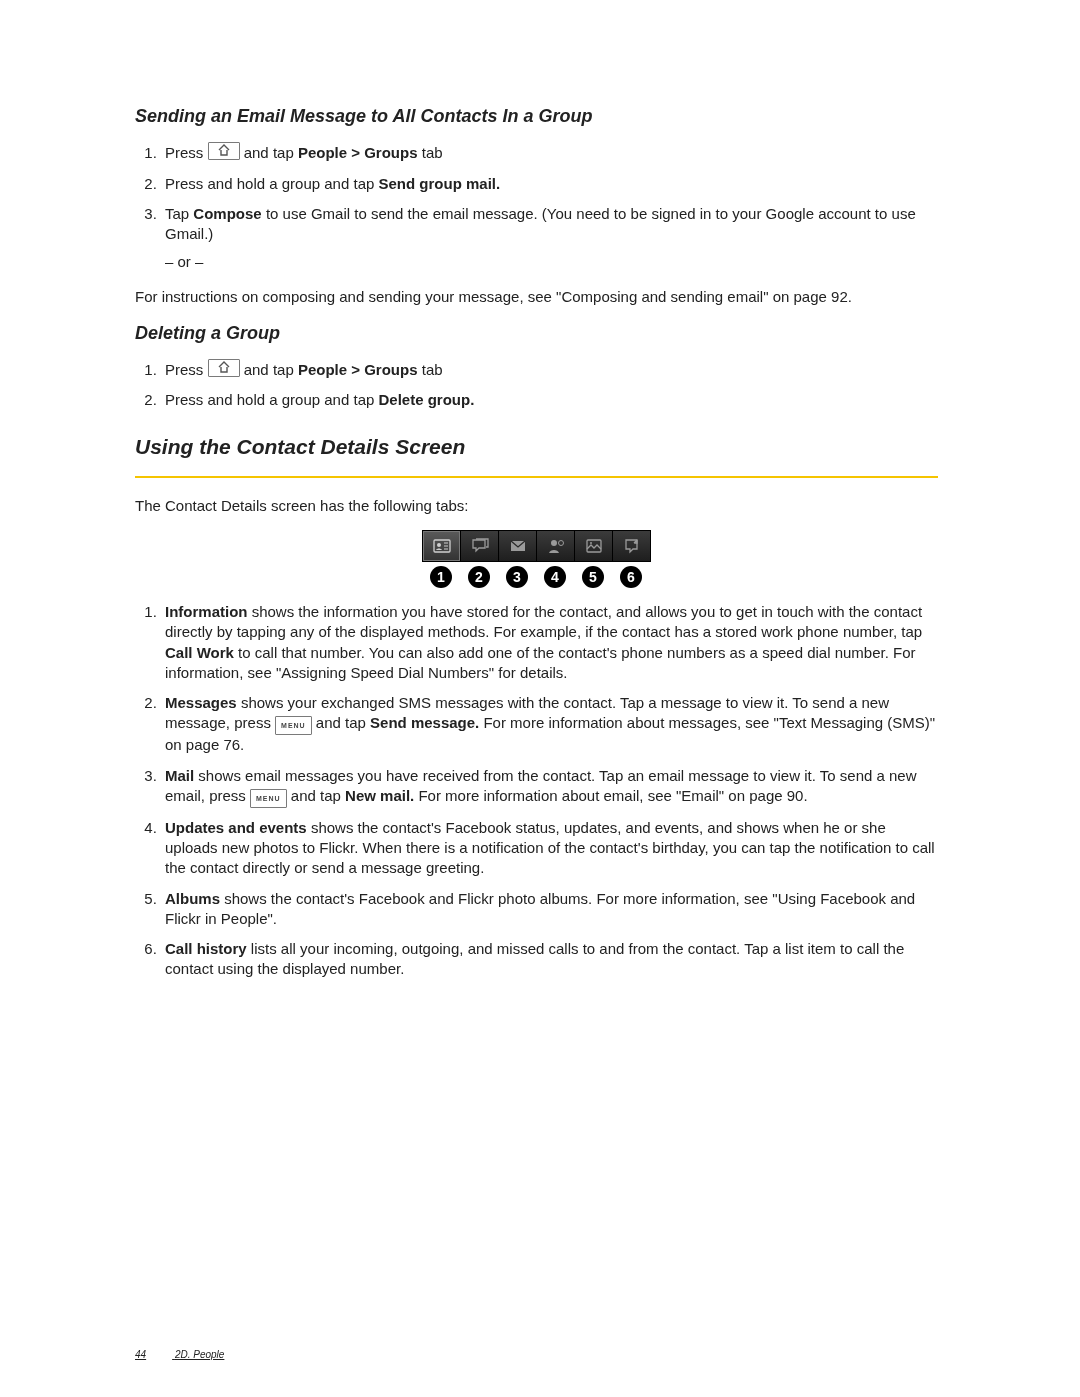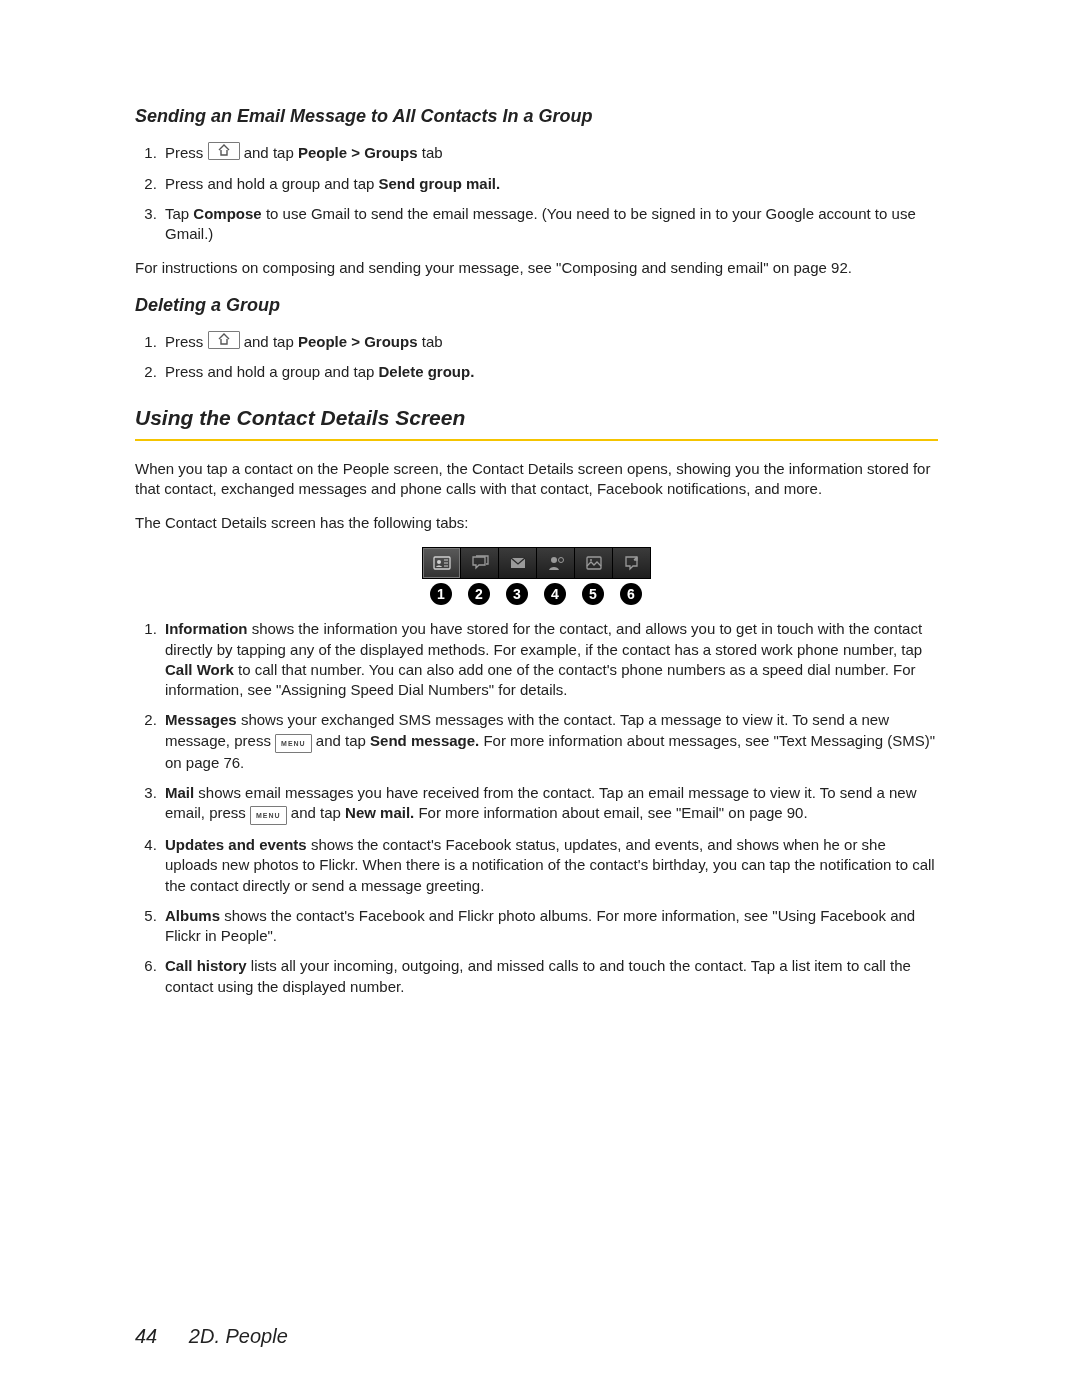--- a/index.html
+++ b/index.html
@@ -21,21 +21,21 @@
   .h2 {
     font-style: italic;
     font-weight: bold;
     font-size: 18px;
     margin: 0 0 14px 0;
   }
   .h1 {
     font-style: italic;
     font-weight: bold;
     font-size: 21px;
-    margin: 22px 0 6px 0;
+    margin: 22px 0 15px 0;
   }
   .yellow-rule {
     border: none;
     border-top: 2px solid #f5c400;
     margin: 4px 0 18px 0;
   }
   ol.steps, ol.tabs {
     margin: 0;
     padding: 0 0 0 26px;
   }
@@ -116,24 +116,25 @@
     color: #fff;
     font-weight: bold;
     font-size: 14px;
     display: flex;
     align-items: center;
     justify-content: center;
   }
 
   .footer {
     position: absolute;
-    bottom: 47px;
+    bottom: 36px;
     left: 135px;
     font-style: italic;
-    font-size: 20px;
+    font-size: 10px;
+    text-decoration: underline;
   }
   .footer .pn { font-weight: normal; margin-right: 26px; }
 </style>
 </head>
 <body>
 
 <div class="page">
 
   <h3 class="h2">Sending an Email Message to All Contacts In a Group</h3>
   <ol class="steps">
@@ -151,20 +152,21 @@
       <span> tab</span>
     </li>
     <li>
       <span>Press and hold a group and tap </span>
       <span class="bi">Send group mail.</span>
     </li>
     <li>
       <span>Tap </span>
       <span class="bi">Compose</span>
       <span> to use Gmail to send the email message. (You need to be signed in to your Google account to use Gmail.)</span>
+      <div class="sub">– or –</div>
     </li>
   </ol>
   <div class="para">For instructions on composing and sending your message, see "Composing and sending email" on page 92.</div>
 
   <h3 class="h2" style="margin-top:12px">Deleting a Group</h3>
   <ol class="steps">
     <li>
       <span>Press </span>
       <span class="btn-key home-key">
         <svg width="14" height="14" viewBox="0 0 14 14">
@@ -178,21 +180,20 @@
       <span> tab</span>
     </li>
     <li>
       <span>Press and hold a group and tap </span>
       <span class="bi">Delete group.</span>
     </li>
   </ol>
 
   <h2 class="h1">Using the Contact Details Screen</h2>
   <hr class="yellow-rule">
-  <div class="para">When you tap a contact on the People screen, the Contact Details screen opens, showing you the information stored for that contact, exchanged messages and phone calls with that contact, Facebook notifications, and more.</div>
   <div class="para">The Contact Details screen has the following tabs:</div>
 
   <div class="tabstrip-wrap">
     <div class="tabstrip">
       <div class="tab-row">
         <div class="tab-cell active">
           <svg width="20" height="18" viewBox="0 0 20 18">
               <rect x="2" y="3" width="16" height="12" rx="1" fill="none" stroke="#cfcfcf" stroke-width="1.3"></rect>
               <circle cx="7" cy="8" r="2" fill="#cfcfcf"></circle>
               <path d="M4 13c1-2 5-2 6 0" fill="#cfcfcf"></path>
@@ -283,21 +284,21 @@
     <li>
       <span class="bi">Updates and events</span>
       <span> shows the contact's Facebook status, updates, and events, and shows when he or she uploads new photos to Flickr. When there is a notification of the contact's birthday, you can tap the notification to call the contact directly or send a message greeting.</span>
     </li>
     <li>
       <span class="bi">Albums</span>
       <span> shows the contact's Facebook and Flickr photo albums. For more information, see "Using Facebook and Flickr in People".</span>
     </li>
     <li>
       <span class="bi">Call history</span>
-      <span> lists all your incoming, outgoing, and missed calls to and touch the contact. Tap a list item to call the contact using the displayed number.</span>
+      <span> lists all your incoming, outgoing, and missed calls to and from the contact. Tap a list item to call the contact using the displayed number.</span>
     </li>
   </ol>
 
   <div class="footer">
     <span class="pn">44</span>
     <span>2D. People</span>
   </div>
 </div>
 
 </body></html>

